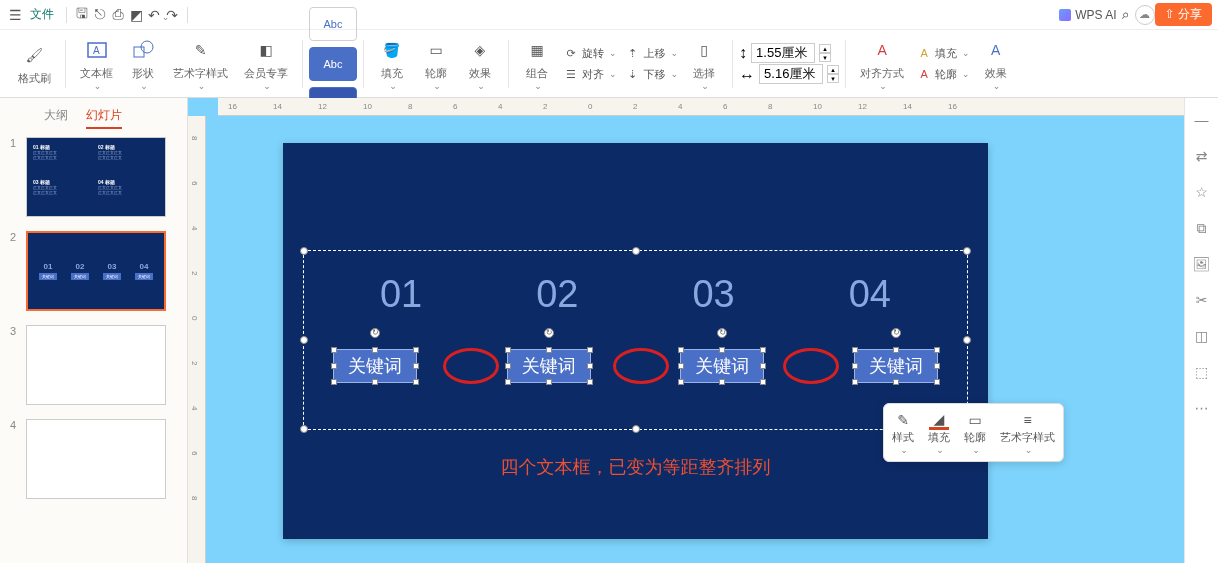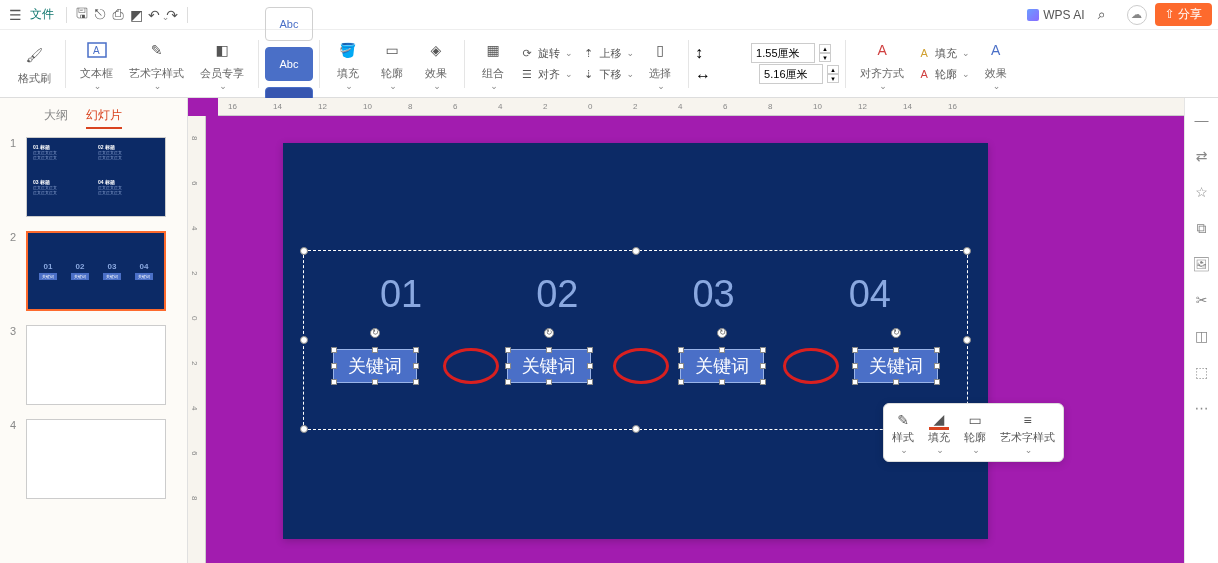--- a/index.html
+++ b/index.html
@@ -6,42 +6,42 @@
   body { width:1218px; height:563px; background:#f4f0e9; overflow:hidden; position:relative; }
 
   
   .titlebar { height:30px; background:#fff; display:flex; align-items:center; padding:0 6px; border-bottom:1px solid #eee; }
   .tmenu { font-size:12px; color:#0f766e; padding:4px 6px; cursor:pointer; }
   .tico { width:18px; text-align:center; font-size:14px; color:#555; padding:4px 3px; cursor:pointer; }
   .tsep { width:1px; height:16px; background:#ddd; margin:0 6px; }
   .tabs { display:flex; margin-left:8px; }
   .tab { font-size:13px; color:#444; padding:4px 10px; cursor:pointer; }
   .tab.active { color:#d9431f; border-bottom:2px solid #d9431f; }
-  .right-title { margin-left:auto; display:flex; align-items:center; gap:8px; }
+  .right-title { margin-left:auto; display:flex; align-items:center; }
   .wps-ai { font-size:12px; color:#555; display:flex; align-items:center; gap:4px; }
   .wps-ai::before { content:""; width:12px; height:12px; background:linear-gradient(135deg,#6b9dff,#8a6bff); border-radius:2px; }
   .share-btn { background:#fd6a2d; color:#fff; font-size:12px; padding:3px 10px; border-radius:4px; cursor:pointer; }
   .cloud-ico { width:20px; height:20px; border:1px solid #ccc; border-radius:50%; display:flex; align-items:center; justify-content:center; font-size:11px; color:#888; }
 
   
   .ribbon { height:68px; background:#fff; display:flex; align-items:center; padding:0 10px; gap:0; border-bottom:1px solid #ddd; }
   .rgroup { display:flex; flex-direction:column; align-items:center; padding:4px 8px; cursor:pointer; }
   .rgroup .rlabel { font-size:11px; color:#666; margin-top:2px; }
   .rico { width:22px; height:22px; display:flex; align-items:center; justify-content:center; font-size:14px; color:#555; }
   .rico-big { width:28px; height:28px; }
   .rsep { width:1px; height:48px; background:#e5e5e5; margin:0 6px; }
   .style-btns { display:flex; gap:6px;flex-direction:column; }
   .style-btn { width:48px; height:34px; border:1px solid #d0d0d0; border-radius:4px; display:flex; align-items:center; justify-content:center; font-size:11px; color:#4a6fc7; cursor:pointer; }
   .style-btn.sel { background:#4a6fc7; color:#fff; border-color:#4a6fc7; }
   .rsmall { display:flex; align-items:center; font-size:11px; color:#555; padding:2px 4px; cursor:pointer; gap:3px; }
   .rsmall .ric { width:16px; height:16px; display:flex; align-items:center; justify-content:center; }
   .drop::after { content:"⌄"; font-size:9px; color:#888; margin-left:2px; }
   .rcol { display:flex; flex-direction:column; gap:1px; }
   .dim-input { display:flex; align-items:center; gap:4px; }
-  .dim-input input { width:64px; height:20px; font-size:11px; border:1px solid #ccc; padding:0 4px;margin-left:44px; }
+  .dim-input input { width:64px; height:20px; font-size:13px; border:1px solid #ccc; padding:0 4px; }
   .spinner { display:flex; flex-direction:column; }
   .spinner span { width:12px; height:9px; border:1px solid #ccc; font-size:7px; text-align:center; line-height:7px; cursor:pointer; }
 
   
   .main { position:absolute; top:98px; left:0; right:0; bottom:0; display:flex; }
 
   
   .leftpanel { width:188px; background:#fdfbf7; border-right:1px solid #e0e0e0; display:flex; flex-direction:column; }
   .lp-tabs { display:flex; gap:18px; padding:6px 14px 0;margin-left:30px; }
   .lp-tab { font-size:12px; color:#888; padding:3px 0; cursor:pointer; }
@@ -54,21 +54,21 @@
   .thumb.dark { background:#0c2a66; }
   .t1-grid { display:grid; grid-template-columns:1fr 1fr; gap:4px; padding:6px; height:100%; }
   .t1-cell { font-size:4px; color:#9db4e0; }
   .t1-cell b { color:#fff; font-size:5px; }
   .t2-row { display:flex; justify-content:space-around; align-items:center; height:100%; padding:10px 4px; }
   .t2-item { display:flex; flex-direction:column; align-items:center; gap:2px; }
   .t2-num { color:#8aa8e0; font-size:8px; font-weight:bold; }
   .t2-box { background:#4a6fc7; color:#fff; font-size:4px; padding:1px 3px; }
 
   
-  .canvas-area { flex:1; position:relative; background:#a21caf; }
+  .canvas-area { flex:1; position:relative; background:#7dd3fc; }
   .ruler-h { position:absolute; top:0; left:30px; right:0; height:18px; background:#f7f4ee; border-bottom:1px solid #ccc; font-size:8px; color:#888; display:flex; align-items:center; padding-left:10px; }
   .ruler-h span { position:absolute; }
   .ruler-v { position:absolute; top:18px; left:0; width:18px; bottom:0; background:#f7f4ee; border-right:1px solid #ccc; }
   .ruler-v span { position:absolute; font-size:8px; color:#888; writing-mode:vertical-rl; left:2px; }
   .slide { position:absolute; left:95px; top:45px; width:705px; height:396px; background:#0c2a66; box-shadow:0 2px 8px rgba(0,0,0,.2); }
 
   .sel-box { position:absolute; left:20px; top:107px; width:665px; height:180px; border:1px dashed #fff; }
   .handle { position:absolute; width:8px; height:8px; background:#fff; border:1px solid #888; border-radius:50%; }
   .nums-row { position:absolute; top:130px; left:0; right:0; display:flex; justify-content:space-around; padding:0 40px; }
   .bignum { color:#8aa8e0; font-size:38px; font-weight:300; }
@@ -125,20 +125,29 @@
   </div>
   <div class="rsep"></div>
   <div class="rgroup drop">
     <span class="rico rico-big">
       <svg width="24" height="24">
           <rect x="3" y="5" width="18" height="14" fill="none" stroke="#4a6fc7" stroke-width="1.5"></rect>
           <text x="8" y="16" font-size="10" fill="#4a6fc7">A</text>
         </svg>
     </span>
     <span class="rlabel">文本框</span>
+  </div>
+  <div class="rgroup drop">
+    <span class="rico rico-big">
+      <svg width="24" height="24">
+          <rect x="3" y="9" width="10" height="10" fill="none" stroke="#4a6fc7"></rect>
+          <circle cx="16" cy="9" r="6" fill="none" stroke="#4a6fc7"></circle>
+        </svg>
+    </span>
+    <span class="rlabel">形状</span>
   </div>
   <div class="rgroup drop">
     <span class="rico rico-big">✎</span>
     <span class="rlabel">艺术字样式</span>
   </div>
   <div class="rgroup drop">
     <span class="rico rico-big">◧</span>
     <span class="rlabel">会员专享</span>
   </div>
   <div class="rsep"></div>
@@ -357,20 +366,21 @@
 "></span>
           <span class="h" style="top:-3px;left:50%;margin-left:-3px"></span><span class="h" style="bottom:-3px;left:50%;margin-left:-3px"></span>
           <span class="h" style="left:-3px;top:50%;margin-top:-3px"></span><span class="h" style="right:-3px;top:50%;margin-top:-3px"></span>
         </div>
       </div>
 
       <span class="red-oval" style="left:160px;top:205px"></span>
       <span class="red-oval" style="left:330px;top:205px"></span>
       <span class="red-oval" style="left:500px;top:205px"></span>
 
+      <div class="caption">四个文本框，已变为等距整齐排列</div>
     </div>
 
     <div class="float-tb">
       <div class="ft-item drop">
           <span class="fic">✎</span>
           <span>样式</span>
         </div>
       <div class="ft-item drop">
           <span class="fic" style="border-bottom:3px solid #d9431f">◢</span>
           <span>填充</span>

